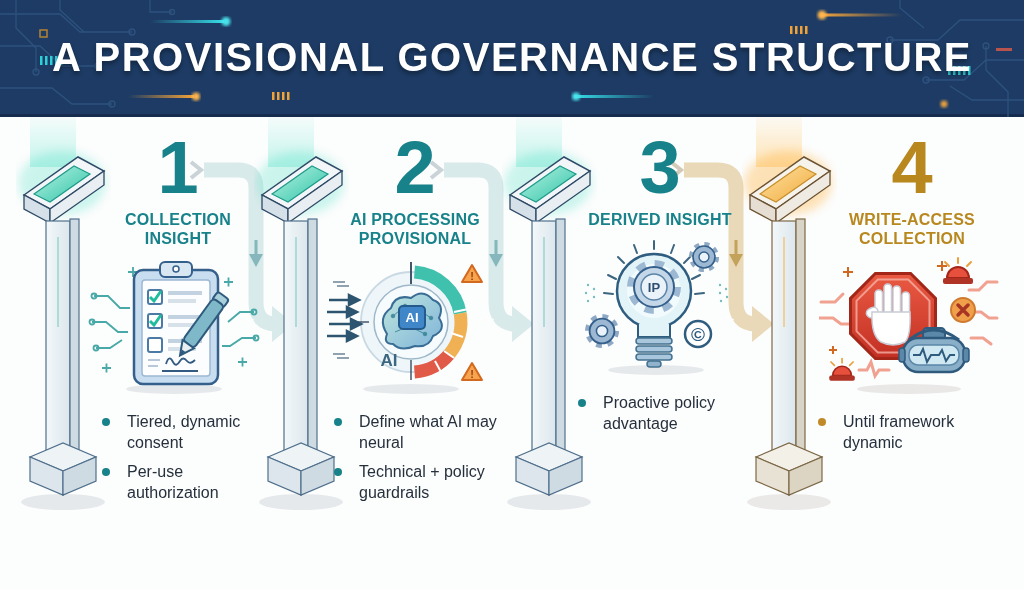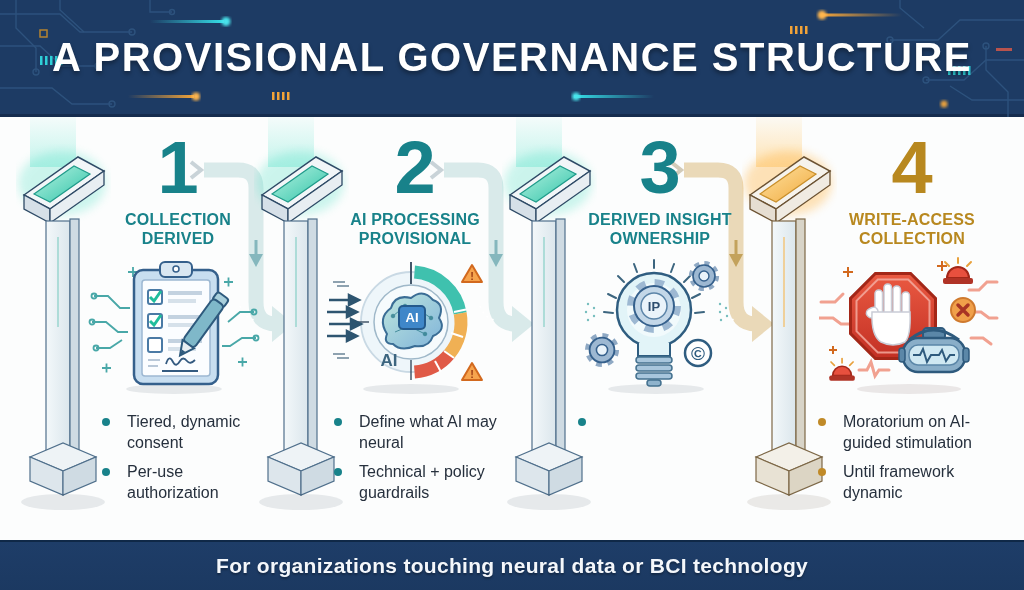--- a/index.html
+++ b/index.html
@@ -212,21 +212,21 @@
         <line x1="42" y1="130" x2="42" y2="220" stroke="#9fd8d2" stroke-width="2" opacity=".8"></line>
         <polygon points="14,350 47,336 80,350 47,364" fill="#eef3f6" stroke="#50708c" stroke-width="1.2"></polygon>
         <polygon points="14,350 47,364 47,388 14,374" fill="#dde6ec" stroke="#50708c" stroke-width="1.2"></polygon>
         <polygon points="47,364 80,350 80,374 47,388" fill="#cfdbe3" stroke="#50708c" stroke-width="1.2"></polygon>
         <ellipse cx="47" cy="395" rx="42" ry="8" fill="#2a3a4a" opacity=".10"></ellipse>
       </svg>
       <div class="col-content" style="margin-left:84px;width:156px">
         <div class="num teal">1</div>
         <div class="title teal">
           <span>COLLECTION</span><br>
-          <span>DERIVED</span>
+          <span>INSIGHT</span>
         </div>
         <svg class="icon" style="margin-left:-12px" width="172" height="142" viewBox="0 0 172 142">
           <ellipse cx="86" cy="135" rx="48" ry="5" fill="#2a3a4a" opacity=".10"></ellipse>
           <g stroke="#49a8a8" stroke-width="1.8" fill="none">
             <polyline points="6,42 20,42 32,54 42,54"></polyline>
               <circle cx="6" cy="42" r="2.5"></circle>
             <polyline points="4,68 18,68 30,78 40,78"></polyline>
               <circle cx="4" cy="68" r="2.5"></circle>
             <polyline points="8,94 22,94 34,86"></polyline>
               <circle cx="8" cy="94" r="2.5"></circle>
@@ -390,21 +390,20 @@
         <line x1="42" y1="130" x2="42" y2="220" stroke="#9fd8d2" stroke-width="2" opacity=".8"></line>
         <polygon points="14,350 47,336 80,350 47,364" fill="#eef3f6" stroke="#50708c" stroke-width="1.2"></polygon>
         <polygon points="14,350 47,364 47,388 14,374" fill="#dde6ec" stroke="#50708c" stroke-width="1.2"></polygon>
         <polygon points="47,364 80,350 80,374 47,388" fill="#cfdbe3" stroke="#50708c" stroke-width="1.2"></polygon>
         <ellipse cx="47" cy="395" rx="42" ry="8" fill="#2a3a4a" opacity=".10"></ellipse>
       </svg>
       <div class="col-content" style="margin-left:74px;width:168px">
         <div class="num teal">3</div>
         <div class="title teal">
           <span>DERIVED INSIGHT</span><br>
-          <span>OWNERSHIP</span>
         </div>
         <svg class="icon" style="margin-left:-8px" width="172" height="142" viewBox="0 0 172 142">
           <ellipse cx="86" cy="135" rx="48" ry="5" fill="#2a3a4a" opacity=".10"></ellipse>
           <g stroke="#3c657f" stroke-width="2" stroke-linecap="round">
             <line x1="84" y1="6" x2="84" y2="14"></line>
               <line x1="64" y1="10" x2="67" y2="18"></line>
               <line x1="104" y1="10" x2="101" y2="18"></line>
             <line x1="48" y1="22" x2="54" y2="28"></line>
               <line x1="120" y1="22" x2="114" y2="28"></line>
             <line x1="38" y1="40" x2="46" y2="44"></line>
@@ -450,20 +449,21 @@
             <circle cx="0" cy="0" r="9" fill="#eaf3fa" stroke="#35608c" stroke-width="2.5"></circle>
           </g>
           <g>
             <circle cx="128" cy="99" r="13" fill="#ffffff" stroke="#2f5d80" stroke-width="2.5"></circle>
             <text x="128" y="106" text-anchor="middle" font-size="19" font-weight="bold" fill="#2f5d80">©</text>
           </g>
         </svg>
         <ul class="bullets">
           <li>
               <span class="dot dot-teal"></span>
+              <span>Proactive policy advantage</span>
             </li>
         </ul>
       </div>
     </div>
 
     <div class="column" style="left:742px;width:276px">
       <svg class="pillar" width="95" height="410" viewBox="0 0 95 410">
         <rect x="14" y="2" width="46" height="58" fill="url(#beamGold)"></rect>
         <ellipse cx="46" cy="76" rx="44" ry="32" fill="#ffb84e" opacity=".40" filter="url(#soft)"></ellipse>
         <polygon points="8,88 62,50 88,64 34,102" fill="#f6f3ec" stroke="#6b5232" stroke-width="1.5"></polygon>
@@ -539,29 +539,22 @@
             <rect x="0" y="2" width="62" height="34" rx="15" fill="#89aec8" stroke="#2e5a7d" stroke-width="2.5"></rect>
             <rect x="6" y="9" width="50" height="20" rx="9" fill="#cfe8f2" stroke="#5b87a8" stroke-width="1.5"></rect>
             <polyline points="10,19 17,19 20,13 24,26 28,19 36,19 39,14 43,25 47,19 52,19" fill="none" stroke="#2e5a7d" stroke-width="2"></polyline>
             <rect x="-4" y="12" width="6" height="14" rx="3" fill="#5b87a8" stroke="#2e5a7d" stroke-width="1.5"></rect>
             <rect x="60" y="12" width="6" height="14" rx="3" fill="#5b87a8" stroke="#2e5a7d" stroke-width="1.5"></rect>
           </g>
         </svg>
         <ul class="bullets" style="max-width:182px">
           <li>
               <span class="dot dot-gold"></span>
-              <span>Moratorium on AI-guided stimulation</span>
-            </li>
-          <li>
-              <span class="dot dot-gold"></span>
               <span>Until framework dynamic</span>
             </li>
         </ul>
       </div>
     </div>
 
   </div>
 
-  <div class="footer">
-    <div class="footer-text">For organizations touching neural data or BCI technology</div>
-  </div>
 
 </div>
 
 </body></html>

